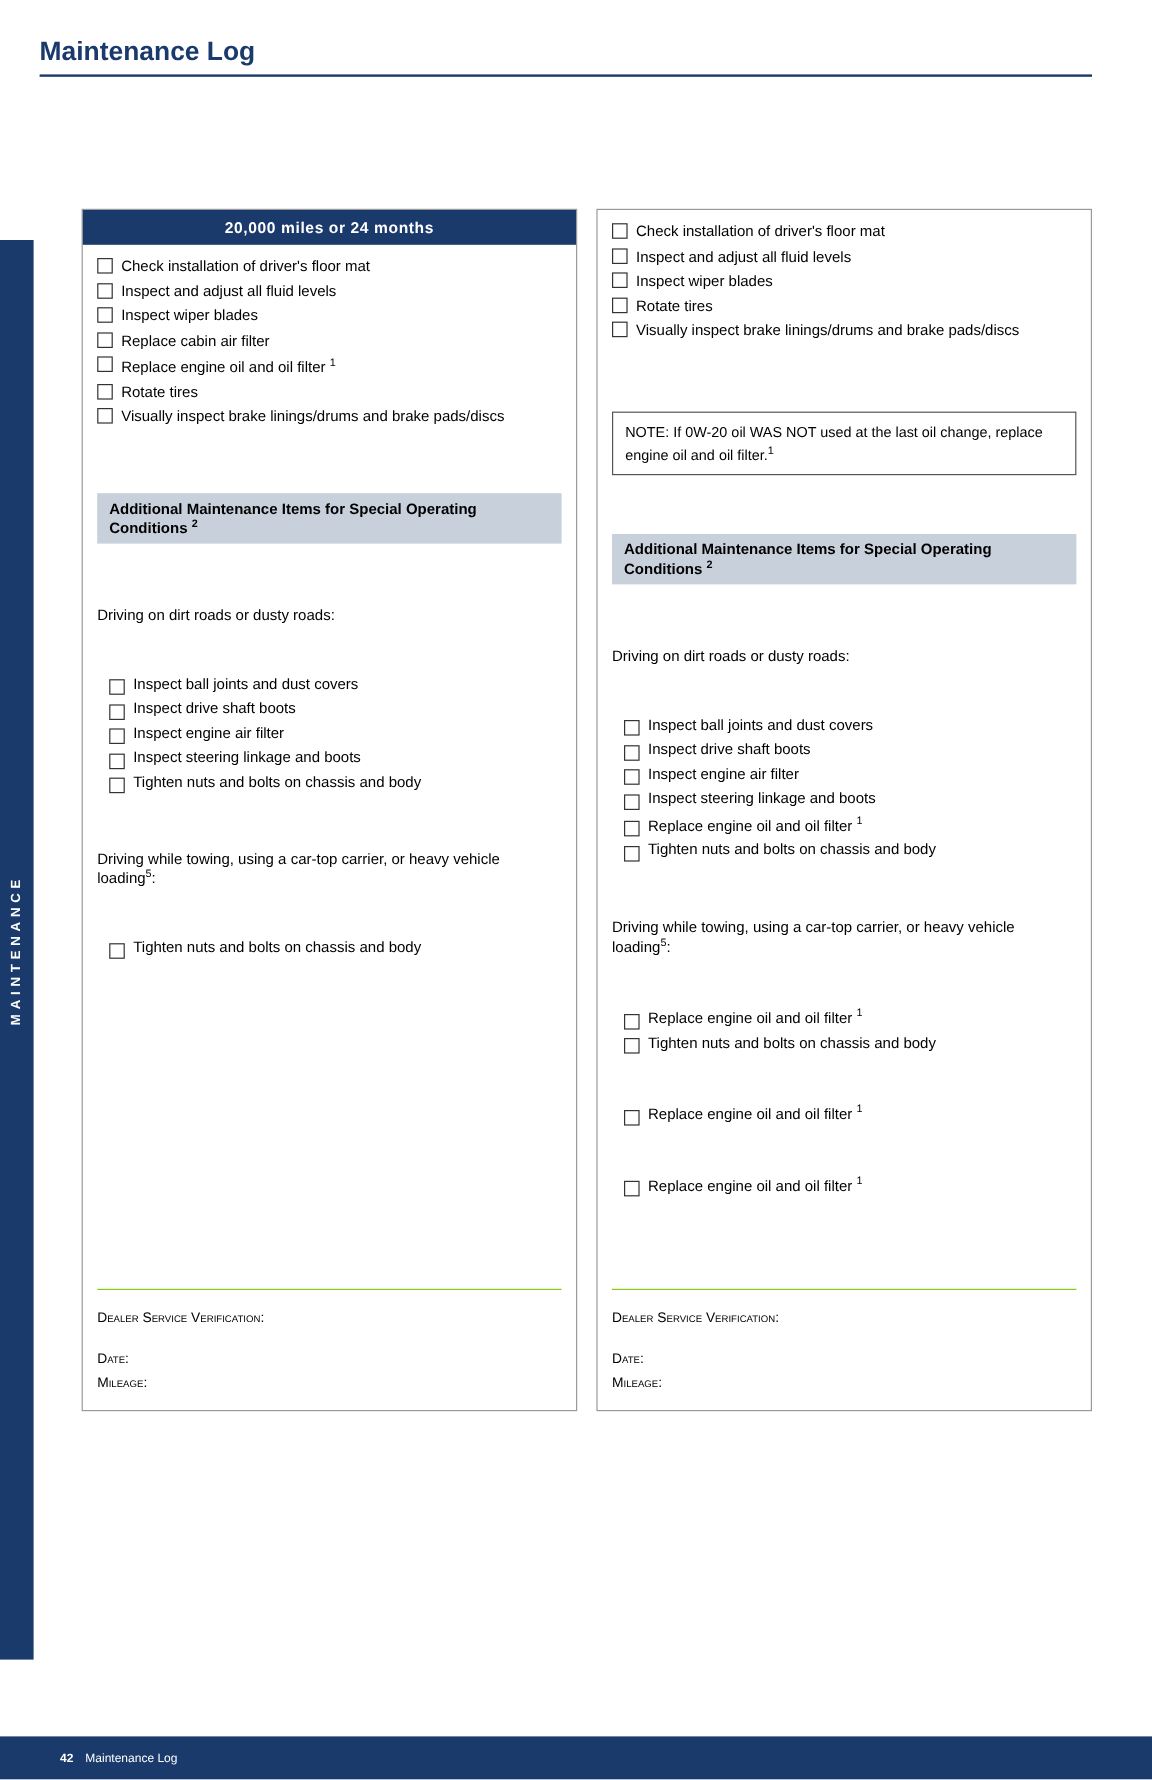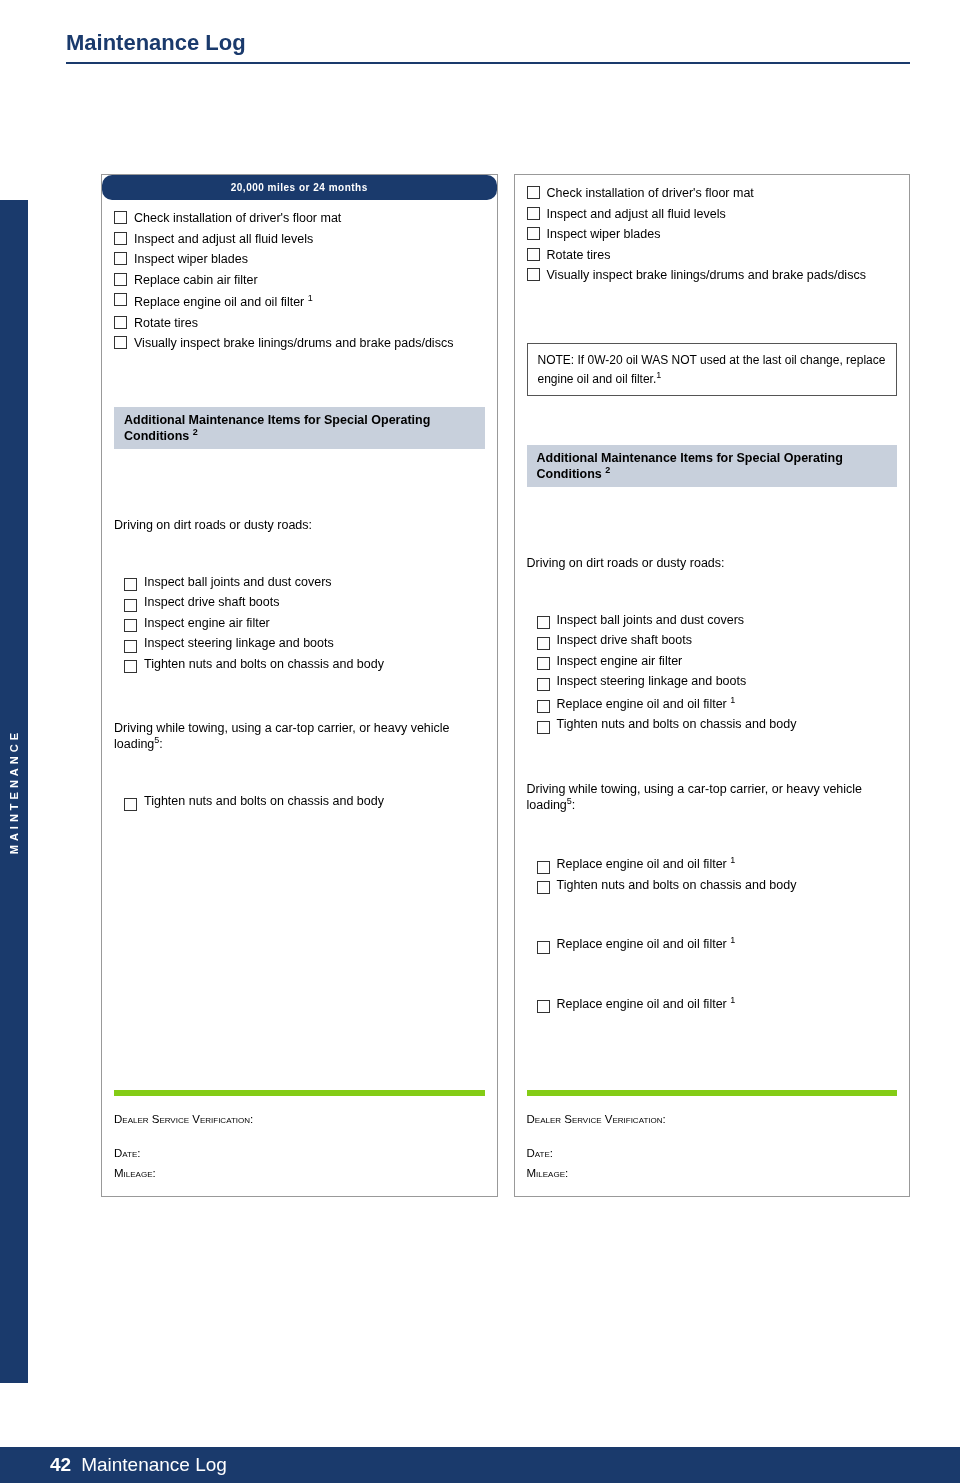--- a/index.html
+++ b/index.html
@@ -7,21 +7,21 @@
       background: #fff;
       font-family: Arial, Helvetica, sans-serif;
       font-size: 13px;
       color: #000;
       width: 960px;
       min-height: 1483px;
       position: relative;
     }
 
     .page-wrapper {
-      padding: 30px 50px 40px 66px;
+      padding: 30px 50px 40px 33px;
     }
 
     .page-title {
       font-size: 22px;
       font-weight: bold;
       color: #1a3a6c;
       border-bottom: 2px solid #1a3a6c;
       padding-bottom: 6px;
       margin-bottom: 30px;
     }
@@ -61,25 +61,24 @@
       flex: 1;
       border: 1.5px solid #999;
       display: flex;
       flex-direction: column;
     }
 
     .col-header {
       background: #1a3a6c;
       color: #fff;
       text-align: center;
-      font-size: 10px;
+      font-size: 13px;
       font-weight: bold;
       padding: 7px 10px;
       letter-spacing: 0.5px;
-      border-radius: 10px;
     }
 
     .col-body {
       padding: 10px 12px;
       flex: 1;
       display: flex;
       flex-direction: column;
       gap: 37px;
     }
 
@@ -126,21 +125,21 @@
 
     .note-bold {
       font-weight: normal;
     }
 
     .section-header {
       background: #c8d0dc;
       padding: 6px 10px;
       font-size: 12.5px;
       font-weight: bold;
-      margin-bottom: 24px;
+      margin-bottom: 8px;
       margin-top: 4px;
     }
 
     .sub-heading {
       font-size: 12.5px;
       font-weight: normal;
       margin-bottom: 5px;
       margin-top: 8px;
     }
 
@@ -153,21 +152,21 @@
       display: flex;
       align-items: flex-end;
       margin-bottom: 3px;
       font-size: 12.5px;
       line-height: 1.4;
     }
 
     .dealer-section {
       margin-top: auto;
       padding-top: 16px;
-      border-top: 6px solid #84cc16;
+      border-top: 1px solid #84cc16;
       font-size: 12px;
     }
 
     .dealer-line {
       margin-bottom: 6px;
     }
 
     .dealer-label {
       font-variant: small-caps;
       font-size: 11.5px;
@@ -180,21 +179,21 @@
       right: 0;
       height: 36px;
       background: #1a3a6c;
       display: flex;
       align-items: center;
       padding: 0 50px;
     }
 
     .footer-text {
       color: #fff;
-      font-size: 19px;
+      font-size: 10px;
     }
 
     .footer-page {
       font-weight: bold;
       margin-right: 10px;
     }
 
     sup {
       font-size: 9px;
     }

